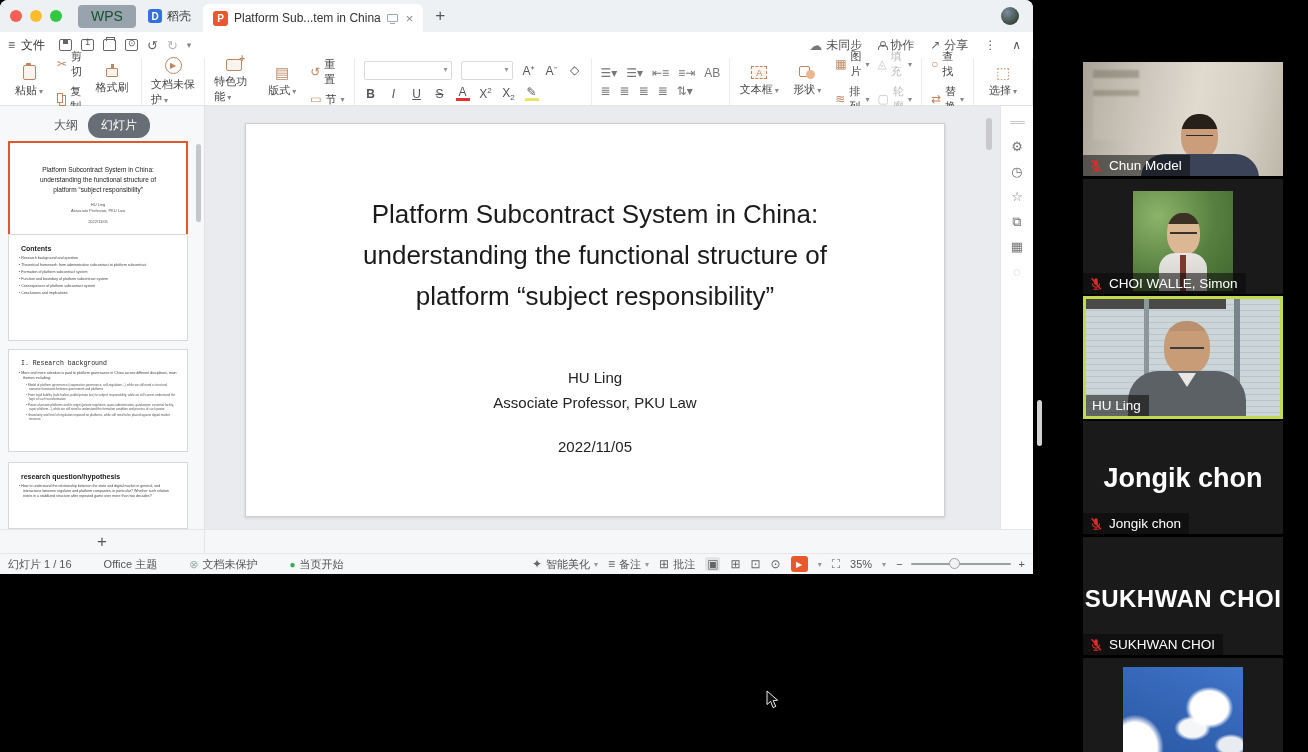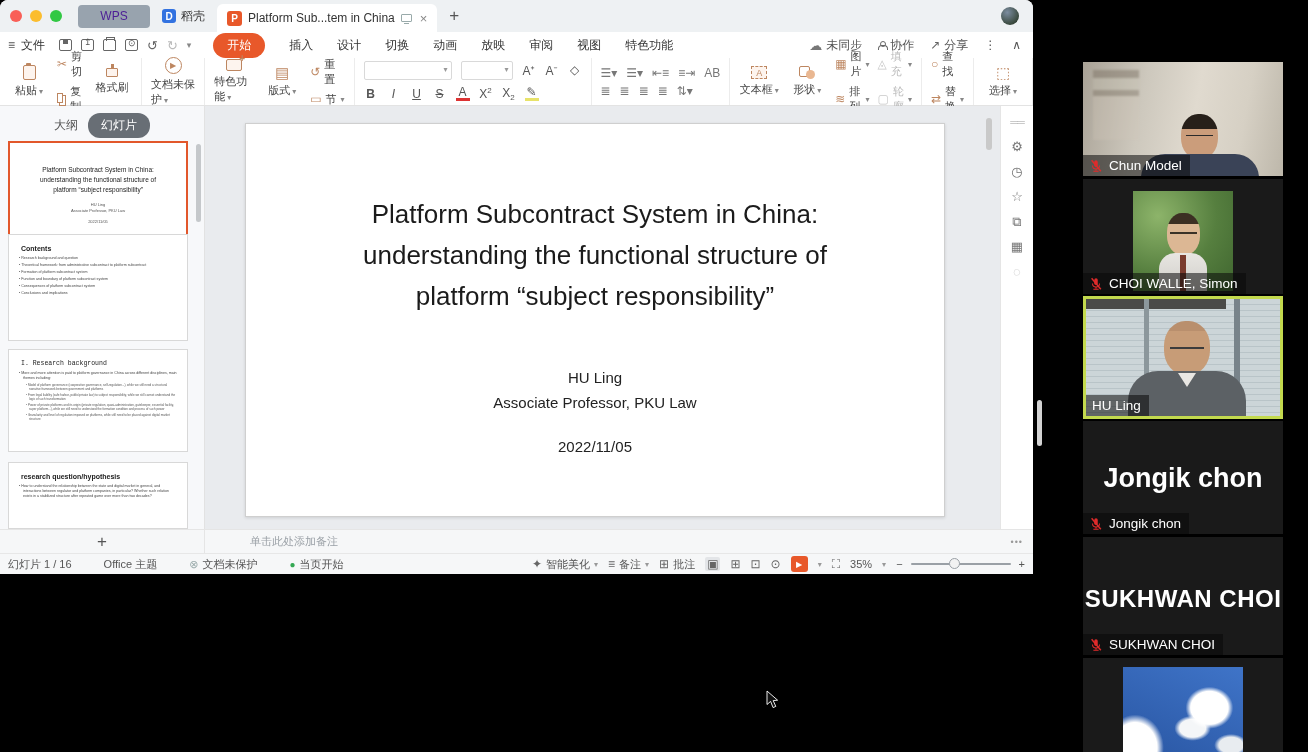--- a/index.html
+++ b/index.html
@@ -9,22 +9,22 @@
 
   
   .wps-window { position:absolute; left:0; top:131; width:1033px; height:574px;
     background:#fff; border-radius:8px 8px 0 0; overflow:hidden; }
 
   
   .tabbar { position:absolute; left:0; top:0; width:100%; height:32px;
     background:#eef1f3; display:flex; align-items:center; }
   .tl { width:12px; height:12px; border-radius:50%; margin-left:8px; }
   .tl.red{ background:#f95f57; margin-left:10px;} .tl.yel{background:#fbbd2e;} .tl.grn{background:#32c844;}
-  .wps-pill { margin-left:16px; width:72px; height:23px; background:#98a3ae; border-radius:4px;
-    color:#4c1d95; font-size:12px; display:flex; align-items:center; justify-content:center; }
+  .wps-pill { margin-left:16px; width:58px; height:23px; background:#98a3ae; border-radius:4px;
+    color:#14532d; font-size:14px; display:flex; align-items:center; justify-content:center; }
   .docer-tab { display:flex; align-items:center; gap:5px; padding:0 12px; height:100%; font-size:12px; color:#333; }
   .docer-ic { width:14px; height:14px; background:#3272e0; border-radius:3px; color:#fff; font-size:10px;
     display:flex; align-items:center; justify-content:center; font-weight:bold; }
   .doc-tab { display:flex; align-items:center; gap:6px; background:#fff; height:28px; margin-top:4px;
     border-radius:6px 6px 0 0; padding:0 10px; font-size:12px; color:#333; }
   .p-ic { width:15px; height:15px; background:#e8582a; border-radius:3px; color:#fff; font-size:10px;
     font-weight:bold; display:flex; align-items:center; justify-content:center; }
   .mon-ic { width:11px; height:8px; border:1px solid #9aa; border-radius:1px; position:relative; }
   .mon-ic:after{ content:""; position:absolute; left:2px; bottom:-3px; width:5px; height:1px; background:#9aa; }
   .tab-close { color:#888; font-size:13px; margin-left:2px; }
@@ -251,31 +251,20 @@
     <span class="m-file">文件</span>
     <div class="qicons">
       <span class="qi save"></span>
       <span class="qi export"></span>
       <span class="qi print"></span>
       <span class="qi preview"></span>
       <span class="undo">↺</span>
       <span class="redo">↻</span>
       <span class="qcar">▾</span>
     </div>
-    <div class="mtabs">
-      <span class="mtab active">开始</span>
-      <span class="mtab">插入</span>
-      <span class="mtab">设计</span>
-      <span class="mtab">切换</span>
-      <span class="mtab">动画</span>
-      <span class="mtab">放映</span>
-      <span class="mtab">审阅</span>
-      <span class="mtab">视图</span>
-      <span class="mtab">特色功能</span>
-    </div>
     <div class="mright">
       <span class="mr-item">
           <span class="cloud-ic">☁</span>
           <span>未同步</span>
         </span>
       <span class="mr-item">
           <span class="person-ic"></span>
           <span>协作</span>
         </span>
       <span class="mr-item">
@@ -499,24 +488,20 @@
       <span class="rs-ic">◷</span>
       <span class="rs-ic">☆</span>
       <span class="rs-ic">⧉</span>
       <span class="rs-ic">▦</span>
       <span class="rs-ic grayed">◌</span>
     </div>
   </div>
 
   <div class="notes-row">
     <div class="add-slide">+</div>
-    <div class="notes-bar">
-      <span class="notes-ph">单击此处添加备注</span>
-      <span class="notes-more">•••</span>
-    </div>
   </div>
 
   <div class="statusbar">
     <span class="st-item">幻灯片 1 / 16</span>
     <span class="st-item">Office 主题</span>
     <span class="st-item">
         <span class="st-dot-x">⊗</span>
         <span>文档未保护</span>
       </span>
     <span class="st-item">

